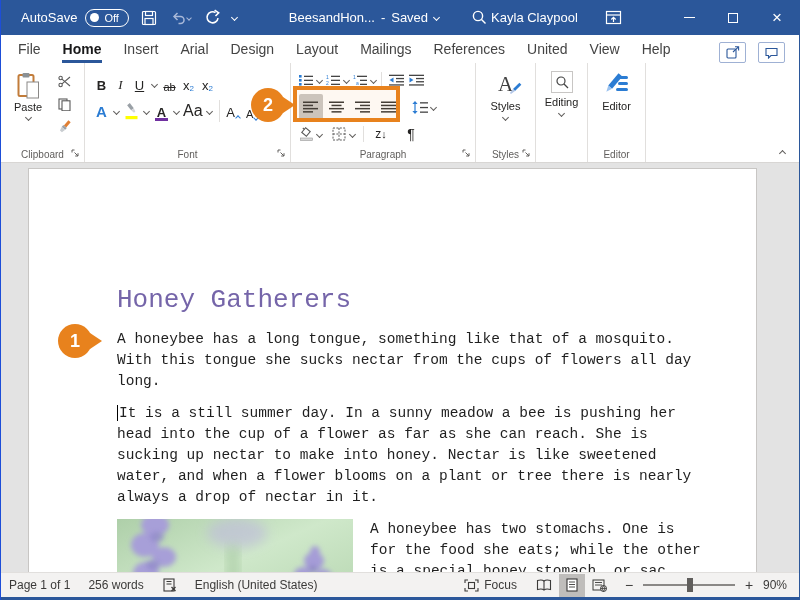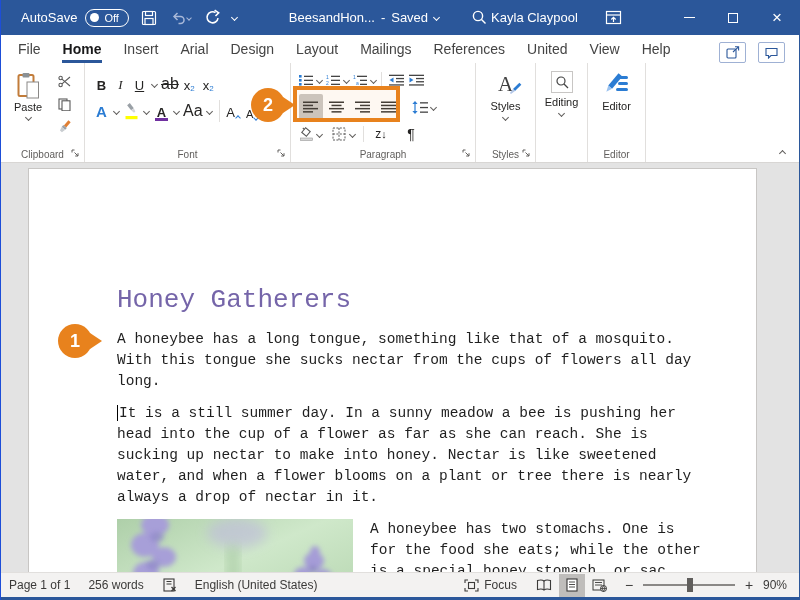--- a/index.html
+++ b/index.html
@@ -48,21 +48,21 @@
   .g-font { width:206px; padding:6px 4px 0 8px; }
   .combo { display:inline-flex; align-items:center; justify-content:space-between; border:1px solid #aaa; background:#fff; height:19px; padding:0 4px; font-size:12px; color:#252423; }
   .combo-font { width:150px; }
   .combo-size { width:38px; margin-left:4px; }
   .fmt-row { display:flex; align-items:center; height:24px; margin-top:3px; gap:2px; }
   .fmt-btn { min-width:17px; height:21px; display:inline-flex; align-items:flex-end; justify-content:center; padding-bottom:2px; font-size:13px; color:#252423; position:relative; }
   .fmt-chv { width:9px; height:21px; display:inline-flex; align-items:center; justify-content:center; color:#605e5c; }
   .b-bold { font-weight:700; }
   .b-italic { font-style:italic; font-family:"Liberation Serif", serif; }
   .b-underline { text-decoration:underline; }
-  .b-strike { text-decoration:line-through; font-size:16px; }
+  .b-strike { text-decoration:line-through; font-size:11px; }
   .subsup sub, .subsup sup { color:#2b7cd3; font-size:8px; }
   .b-effects { color:#2b7cd3; font-weight:700; font-size:15px; }
   .colorbar { position:absolute; left:2px; right:2px; bottom:1px; height:3px; }
   .vsep { width:1px; height:22px; background:#e1dfdd; margin:0 3px; }
   .g-paragraph { width:185px; padding:6px 0 0 6px; }
   .para-row { display:flex; align-items:center; gap:2px; height:22px; }
   .para-row2 { height:32px; padding-left:2px; }
   .align-btn { width:24px; height:26px; display:flex; align-items:center; justify-content:center; border-radius:2px; }
   .align-btn.pressed { background:#cac8c6; }
   .g-styles { width:60px; } .g-editing { width:52px; } .g-editor { width:58px; }

